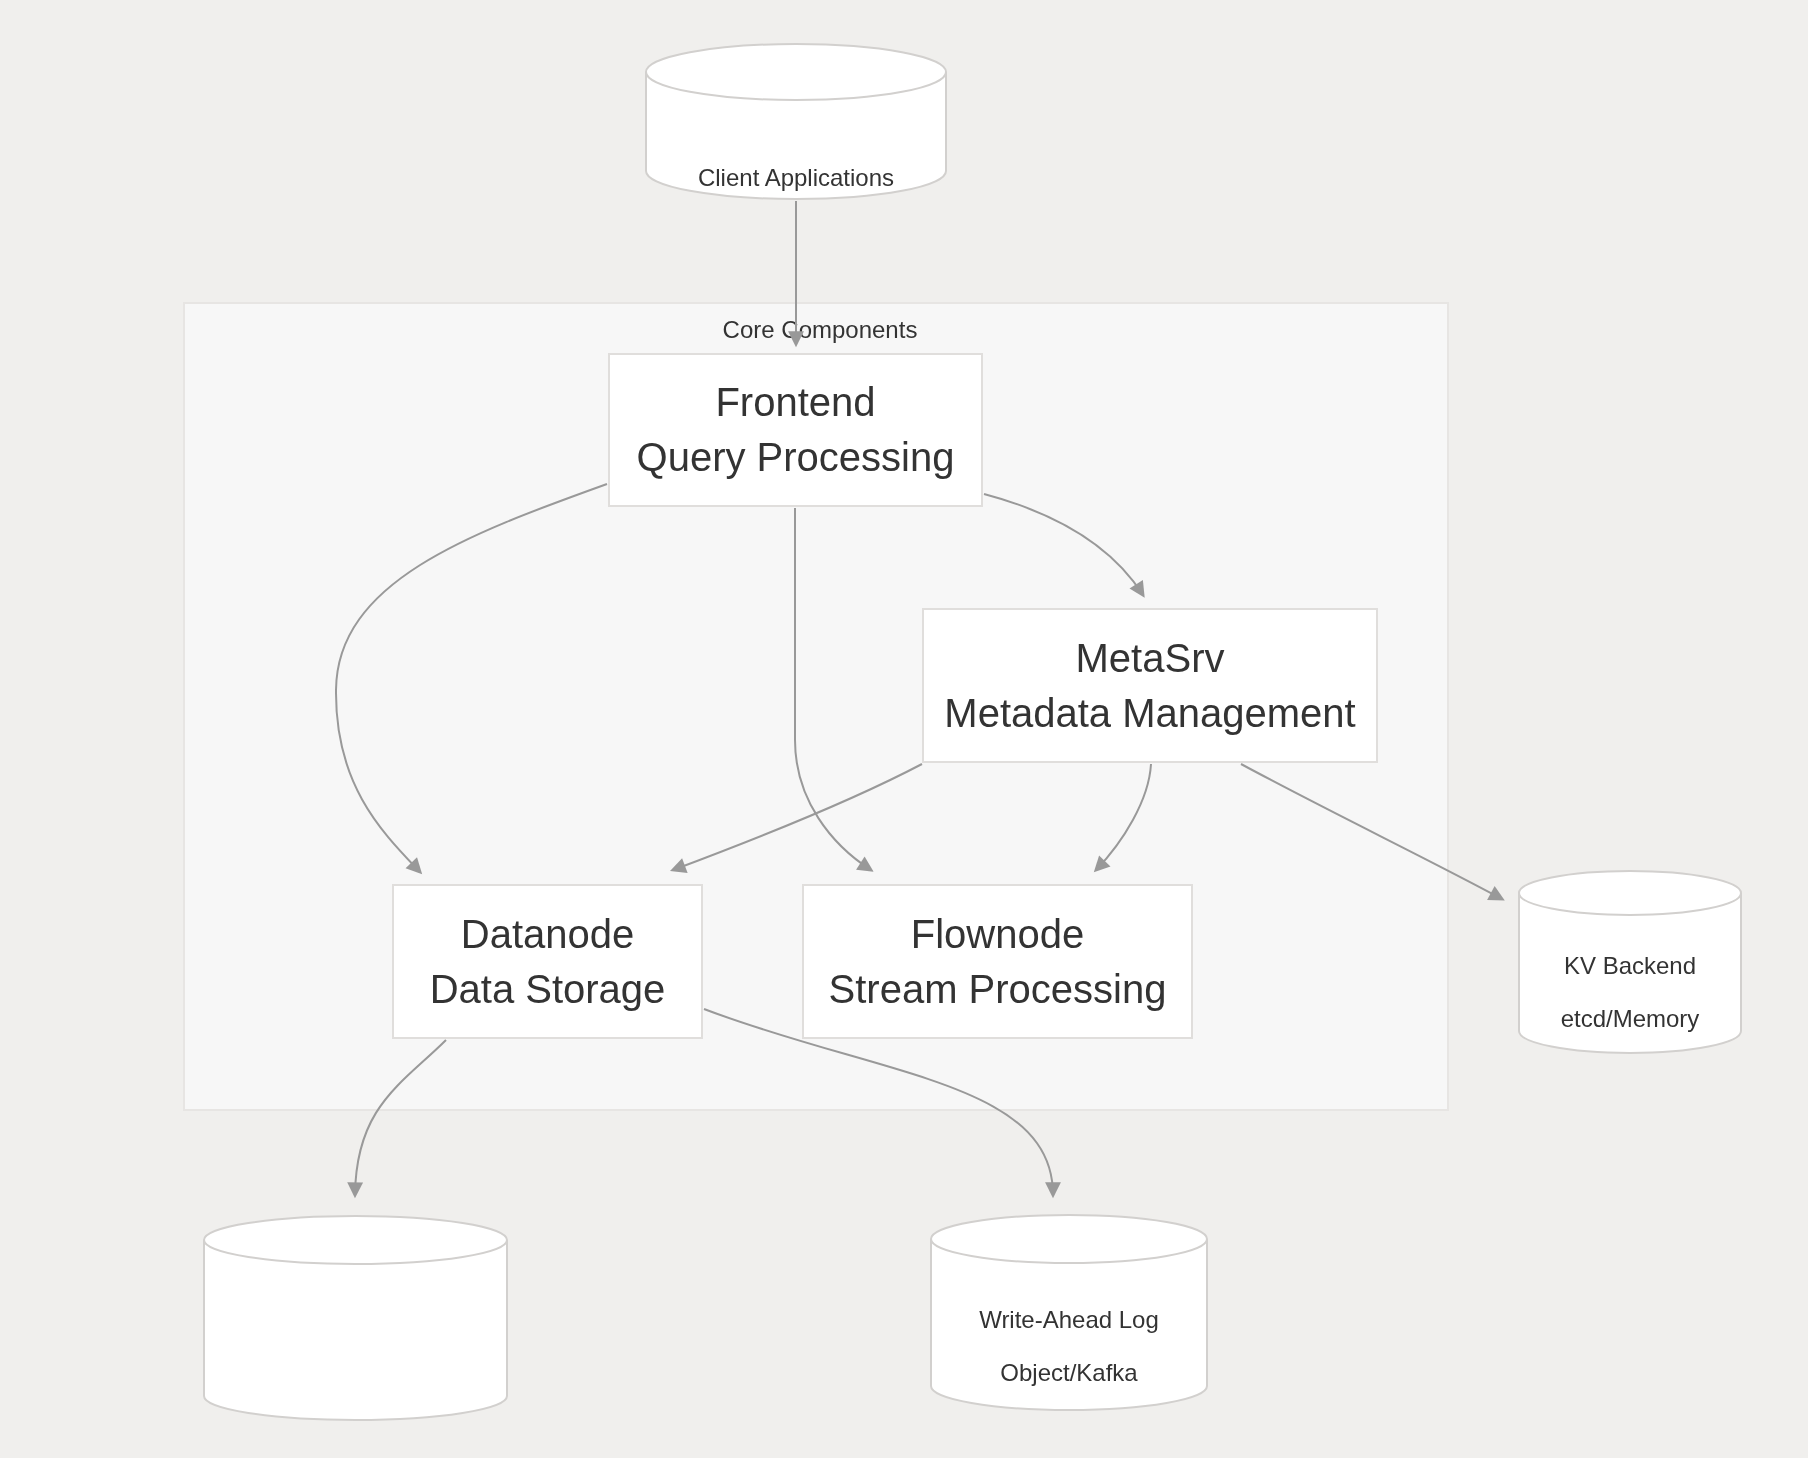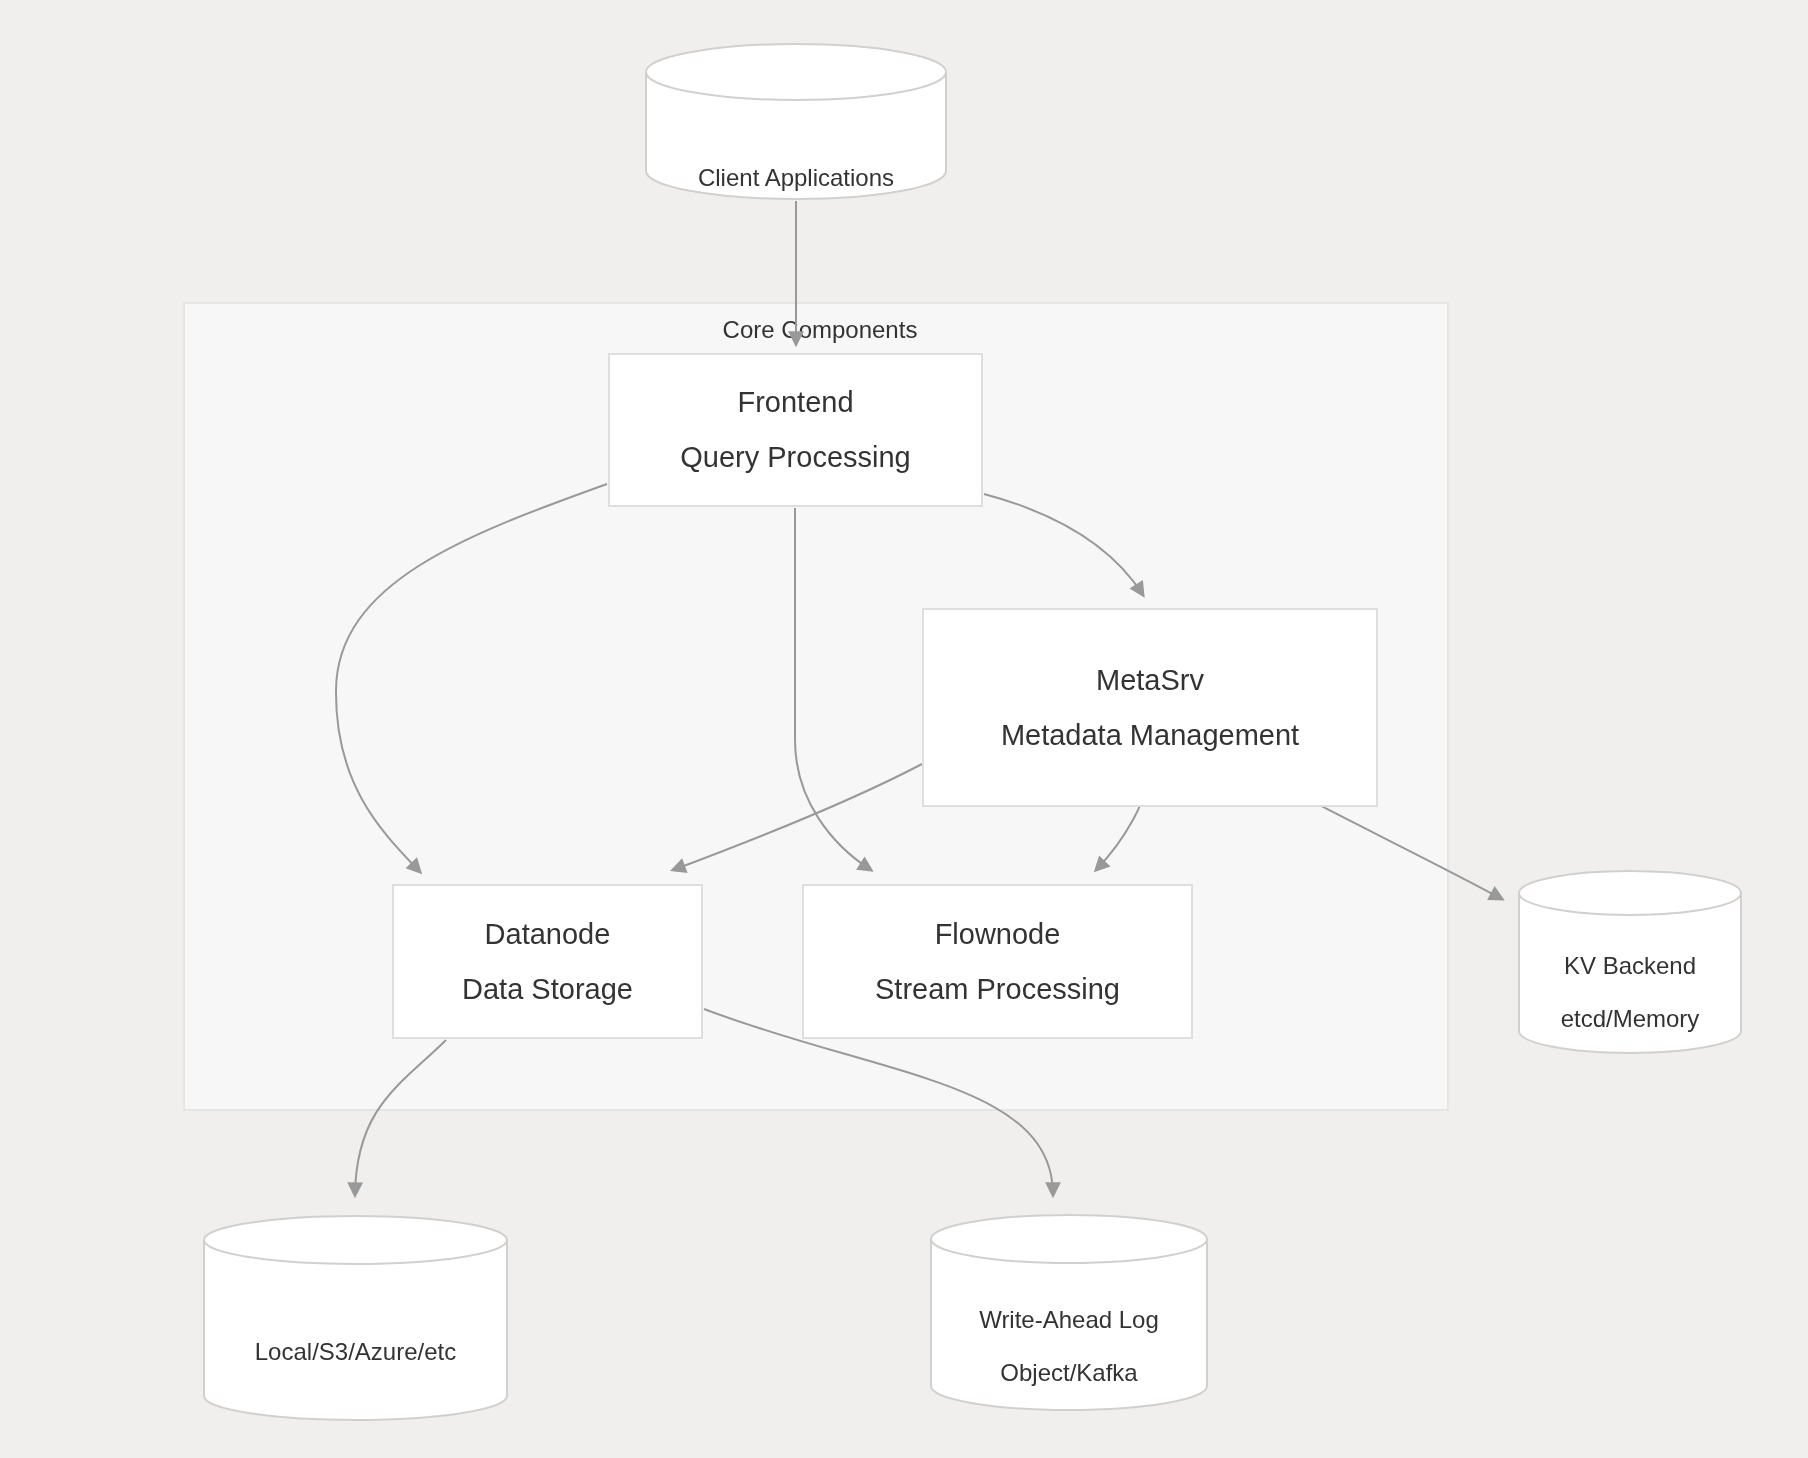--- a/index.html
+++ b/index.html
@@ -31,21 +31,21 @@
     text-align:center;font-size:24px;line-height:40px;
     color:var(--text-color);
   }
   .edges{position:absolute;left:0;top:0;z-index:2;}
   .edge{fill:none;stroke:var(--edge-color);stroke-width:2px;}
   .node{position:absolute;z-index:3;box-sizing:border-box;}
   .node.rect{
     background:var(--node-bg);
     border:2px solid var(--node-border);
     display:flex;flex-direction:column;align-items:center;justify-content:center;
-    text-align:center;font-size:29px;line-height:55px;
+    text-align:center;font-size:40px;line-height:55px;
   }
   .node.cyl{background:transparent;}
   .cyl-shape{position:absolute;left:0;top:0;width:100%;height:100%;overflow:visible;}
   .cyl-shape path{fill:var(--node-bg);stroke:var(--cylinder-border);stroke-width:2px;}
   .cyl-text{
     position:relative;height:100%;
     display:flex;flex-direction:column;align-items:center;justify-content:center;
     text-align:center;font-size:24px;line-height:53px;
   }
   .nl{white-space:nowrap;}
@@ -83,21 +83,21 @@
     <div class="cyl-text" style="padding-top:56px">
       <div class="nl">Client Applications</div>
     </div>
   </div>
 
   <div class="node rect" style="left:608px;top:353px;width:375px;height:154px">
     <div class="nl">Frontend</div>
     <div class="nl">Query Processing</div>
   </div>
 
-  <div class="node rect" style="left:922px;top:608px;width:456px;height:199px">
+  <div class="node rect" style="left:922px;top:608px;width:456px;height:155px">
     <div class="nl">MetaSrv</div>
     <div class="nl">Metadata Management</div>
   </div>
 
   <div class="node rect" style="left:392px;top:884px;width:311px;height:155px">
     <div class="nl">Datanode</div>
     <div class="nl">Data Storage</div>
   </div>
 
   <div class="node rect" style="left:802px;top:884px;width:391px;height:155px">
@@ -113,21 +113,20 @@
       <div class="nl">KV Backend</div>
       <div class="nl">etcd/Memory</div>
     </div>
   </div>
 
   <div class="node cyl" style="left:203px;top:1215px;width:305px;height:205px">
     <svg class="cyl-shape" viewBox="0 0 305 205">
       <path d="M1,25 A151.5,24 0 0 0 304,25 A151.5,24 0 0 0 1,25 L1,181 A151.5,24 0 0 0 304,181 L304,25"></path>
     </svg>
     <div class="cyl-text" style="padding-top:34px">
-      <div class="nl">Local/S3/Azure/etc</div>
     </div>
   </div>
 
   <div class="node cyl" style="left:914px;top:1214px;width:310px;height:196px">
     <svg class="cyl-shape" viewBox="0 0 278 196">
       <path d="M1,25 A138,24 0 0 0 277,25 A138,24 0 0 0 1,25 L1,172 A138,24 0 0 0 277,172 L277,25"></path>
     </svg>
     <div class="cyl-text" style="padding-top:34px">
       <div class="nl">Write-Ahead Log</div>
       <div class="nl">Object/Kafka</div>

